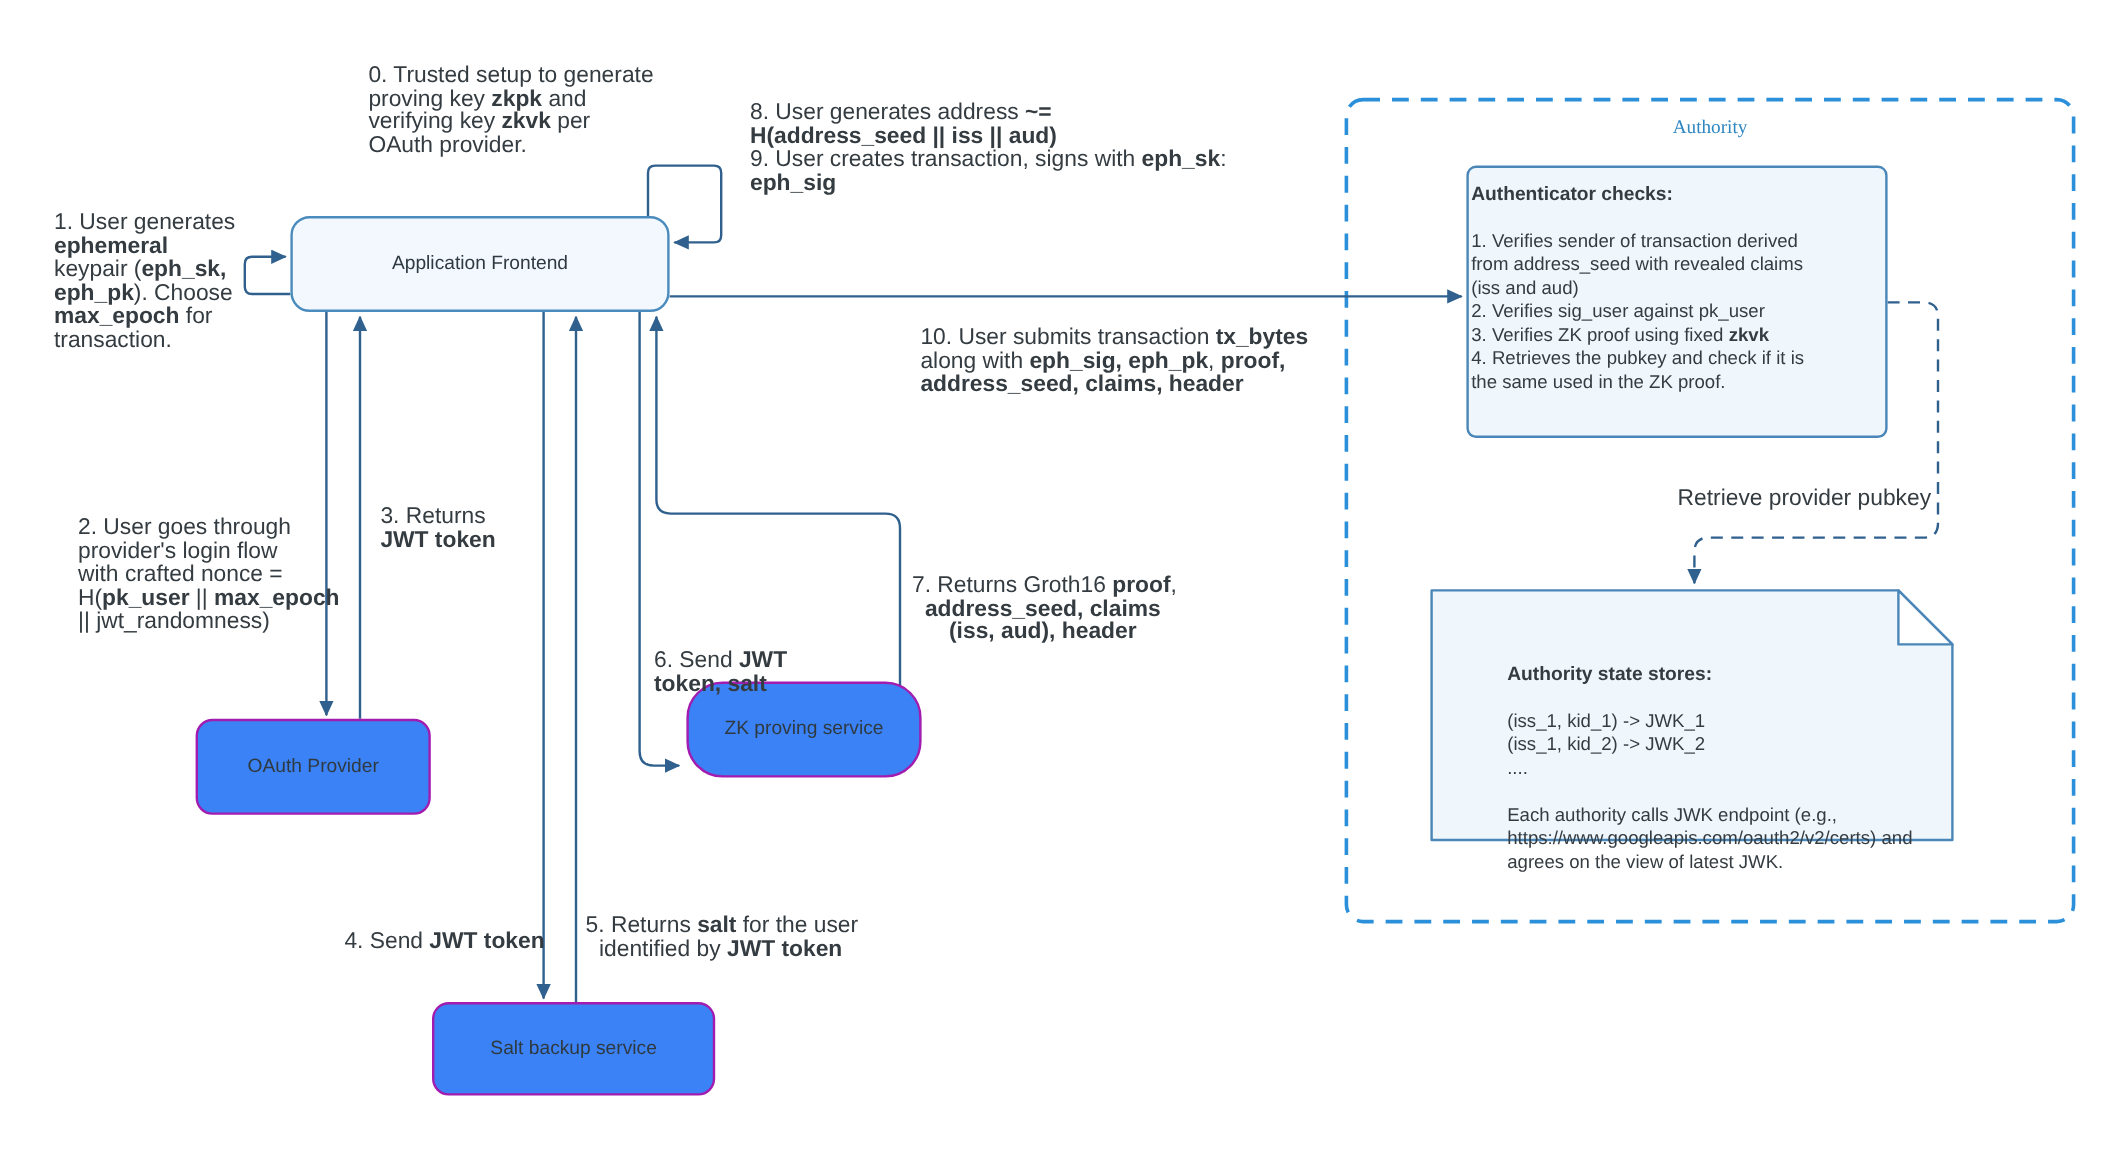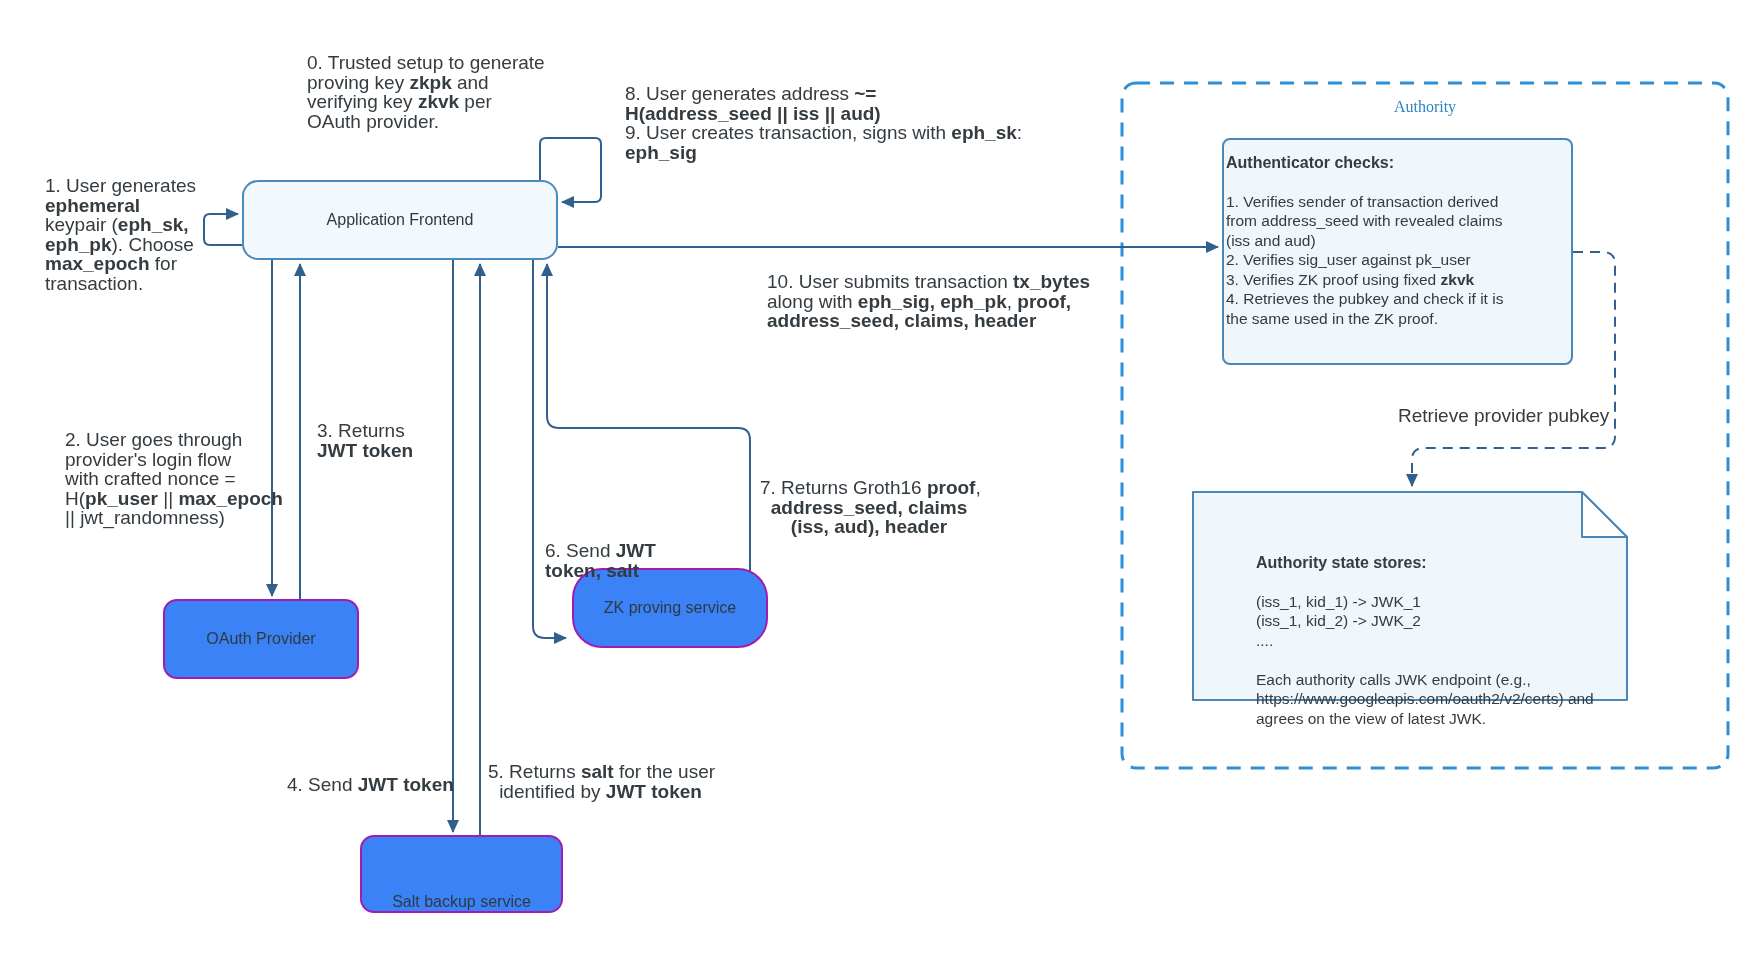--- a/index.html
+++ b/index.html
@@ -53,21 +53,21 @@
 
   <div class="node frontend" style="left:242px;top:180px;width:316px;height:80px;">
     <span>Application Frontend</span>
   </div>
   <div class="node" style="left:163px;top:599px;width:196px;height:80px;">
     <span>OAuth Provider</span>
   </div>
   <div class="node" style="left:572px;top:568px;width:196px;height:80px;border-radius:30px;">
     <span>ZK proving service</span>
   </div>
-  <div class="node" style="left:360px;top:835px;width:203px;height:78px;align-items:flex-end;">
+  <div class="node" style="left:360px;top:835px;width:236px;height:78px;">
     <span>Salt backup service</span>
   </div>
 
   <div class="ann" style="left:307px;top:53px;">0. Trusted setup to generate<br>proving key <b>zkpk</b> and<br>verifying key <b>zkvk</b> per<br>OAuth provider.</div>
   <div class="ann" style="left:45px;top:176px;">1. User generates<br><b>ephemeral</b><br>keypair (<b>eph_sk,</b><br><b>eph_pk</b>). Choose<br><b>max_epoch</b> for<br>transaction.</div>
   <div class="ann" style="left:65px;top:430px;">2. User goes through<br>provider's login flow<br>with crafted nonce =<br>H(<b>pk_user</b> || <b>max_epoch</b><br>|| jwt_randomness)</div>
   <div class="ann" style="left:317px;top:421px;">3. Returns<br><b>JWT token</b></div>
   <div class="ann" style="left:287px;top:775px;">4. Send <b>JWT token</b></div>
   <div class="ann center" style="left:488px;top:762px;width:225px;">5. Returns <b>salt</b> for the user<br>identified by <b>JWT token</b></div>
   <div class="ann" style="left:545px;top:541px;">6. Send <b>JWT</b><br><b>token, salt</b></div>

